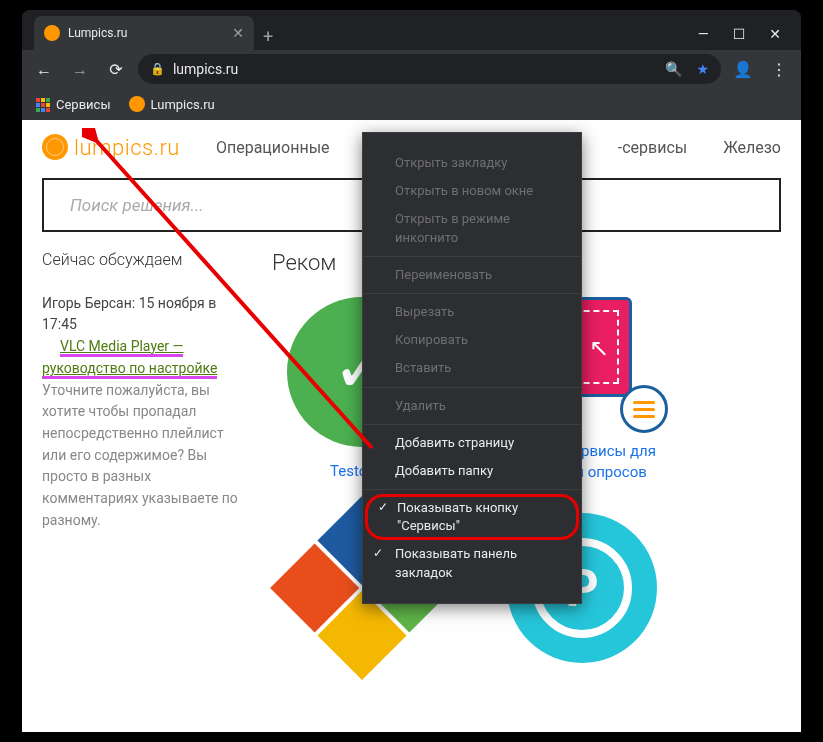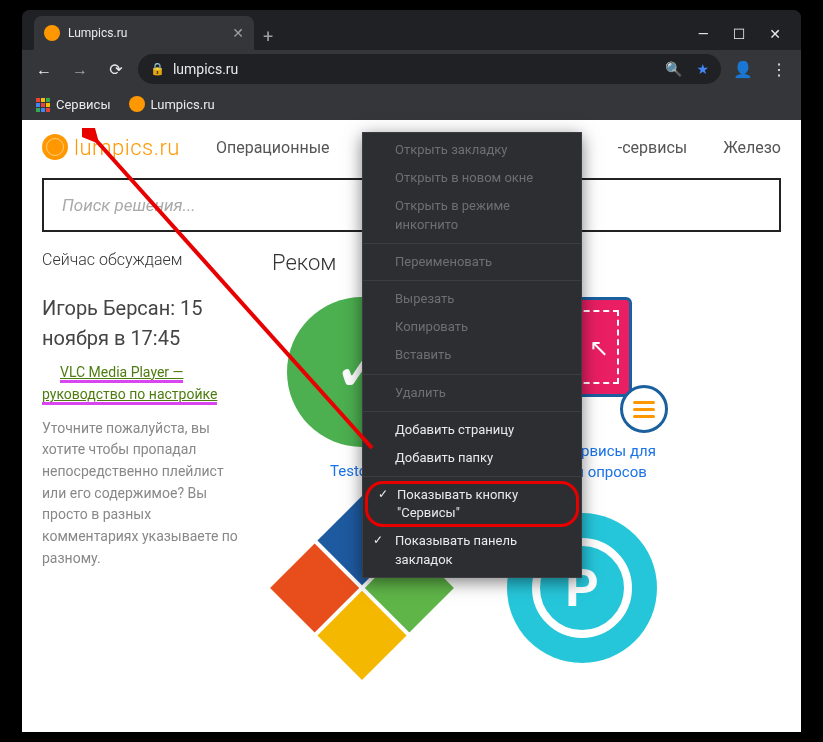--- a/index.html
+++ b/index.html
@@ -24,46 +24,46 @@
 .bm-item { display: flex; align-items: flex-end; gap: 6px; cursor: pointer; }
 .apps-icon { width: 14px; height: 14px; display: grid; grid-template-columns: repeat(3,1fr); grid-template-rows: repeat(3,1fr); gap: 1px; }
 .apps-icon span:nth-child(1){background:#ea4335}.apps-icon span:nth-child(2){background:#fbbc04}.apps-icon span:nth-child(3){background:#34a853}.apps-icon span:nth-child(4){background:#4285f4}.apps-icon span:nth-child(5){background:#ea4335}.apps-icon span:nth-child(6){background:#fbbc04}.apps-icon span:nth-child(7){background:#34a853}.apps-icon span:nth-child(8){background:#4285f4}.apps-icon span:nth-child(9){background:#ea4335}
 .bm-fav { width: 16px; height: 16px; background: #ff9800; border-radius: 50%; }
 .content { background: #fff; position: absolute; left: 0; right: 0; top: 110px; bottom: 0; overflow: hidden; }
 .site-header { display: flex; align-items: center; padding: 14px 20px; gap: 36px; font-size: 16px; color: #444; }
 .logo { display: flex; align-items: center; gap: 6px; font-size: 22px; color: #ff9800; font-weight: 300; letter-spacing: 0.5px; }
 .logo-icon { width: 26px; height: 26px; background: #ff9800; border-radius: 50%; position: relative; }
 .logo-icon::after { content: ''; position: absolute; inset: 4px; border: 1px solid rgba(255,255,255,0.5); border-radius: 50%; }
 .nav-item { color: #555; cursor: pointer; white-space: nowrap; }
-.searchbar { margin: 4px 20px 18px; border: 2px solid #222; height: 54px; display: flex; align-items: center; padding: 0 18px; font-size: 17px; color: #aaa; font-style: italic; }
+.searchbar { margin: 4px 20px 18px; border: 2px solid #222; height: 54px; display: flex; align-items: center; padding: 0 26px; font-size: 17px; color: #aaa; font-style: italic; }
 .main { display: flex; padding: 0 20px; gap: 30px; }
 .leftcol { width: 200px; }
 .leftcol h2 { font-size: 16px; font-weight: 300; color: #333; margin-bottom: 22px; line-height: 1.3; }
-.meta { font-size: 20px; color: #444; margin-bottom: 8px; line-height: 1.5; }
+.meta { font-size: 14px; color: #444; line-height: 1.5; }
 .link { color: #4d7c0f; border-bottom: 3px solid #d946ef; font-size: 14px; line-height: 1.6; margin-left: 18px; }
-.desc { font-size: 14px; color: #888; line-height: 1.55; margin-top: 12px; }
+.desc { font-size: 14px; color: #888; line-height: 1.55; margin-top: 0; }
 .rightcol { flex: 1; }
 .rightcol h2 { font-size: 22px; font-weight: 300; color: #333; margin-bottom: 22px; }
 .cards { display: flex; gap: 40px; }
 .card { display: flex; flex-direction: column; align-items: center; gap: 14px; width: 180px; }
 .card-label { color: #1a73e8; font-size: 15px; text-align: center; line-height: 1.4; }
 .testograf { width: 150px; height: 150px; background: #4caf50; border-radius: 50%; position: relative; }
 .testograf::after { content: '✓'; position: absolute; color: #fff; font-size: 72px; left: 50%; top: 50%; transform: translate(-50%,-55%); }
 .survey { width: 160px; height: 130px; position: relative; }
 .monitor { width: 130px; height: 100px; background: #e91e63; border-radius: 6px; position: relative; border: 3px solid #1a5f9e; }
 .monitor::after { content: ''; position: absolute; inset: 10px; border: 2px dashed #fff; }
 .cursor { position: absolute; right: 20px; top: 34px; color: #fff; font-size: 24px; }
 .doc { position: absolute; right: -6px; bottom: -6px; width: 48px; height: 48px; background: #fff; border: 3px solid #1a5f9e; border-radius: 50%; display:flex; flex-direction:column; justify-content:center; padding:0 10px; gap:4px;}
 .doc span{height:3px;background:#ff9800;border-radius:2px;}
 .row2 { display: flex; gap: 40px; margin-top: 30px; }
 .colorlogo { width: 130px; height: 130px; transform: rotate(45deg); display: grid; grid-template-columns: 1fr 1fr; grid-template-rows: 1fr 1fr; gap: 4px; margin: 10px auto; }
 .colorlogo span:nth-child(1){background:#1e5aa0}.colorlogo span:nth-child(2){background:#5fb548}.colorlogo span:nth-child(3){background:#e84e1b}.colorlogo span:nth-child(4){background:#f5b800}
 .pcircle { width: 150px; height: 150px; background: #26c6da; border-radius: 50%; display: flex; align-items: center; justify-content: center; position: relative; }
 .pcircle .inner { width: 100px; height: 100px; border: 8px solid #fff; border-radius: 50%; display: flex; align-items: center; justify-content: center; color: #fff; font-size: 52px; font-weight: bold; }
-.ctx { position: absolute; left: 362px; top: 132px; width: 220px; background: #2d2e31; border: 1px solid #3c3d40; box-shadow: 0 4px 16px rgba(0,0,0,0.5); font-size: 13px; color: #e8eaed; padding: 3px 0; z-index: 100; }
+.ctx { position: absolute; left: 362px; top: 132px; width: 220px; background: #2d2e31; border: 1px solid #3c3d40; box-shadow: 0 4px 16px rgba(0,0,0,0.5); font-size: 13px; color: #e8eaed; padding: 16px 0; z-index: 100; }
 .ctx-item { padding: 5px 14px 5px 32px; cursor: pointer; position: relative; line-height: 1.4; }
 .ctx-item.disabled { color: #6e6f73; cursor: default; }
 .ctx-sep { height: 1px; background: #3c3d40; margin: 4px 0; }
 .ctx-check::before { content: '✓'; position: absolute; left: 10px; color: #e8eaed; font-size: 12px; }
 .highlight { border: 3px solid #e80000; border-radius: 18px; padding: 2px 11px 2px 29px !important; margin: 0 2px; }
 .arrow-svg { position: absolute; left: 82px; top: 128px; z-index: 200; pointer-events: none; }
 </style>
 </head>
 <body>
 

